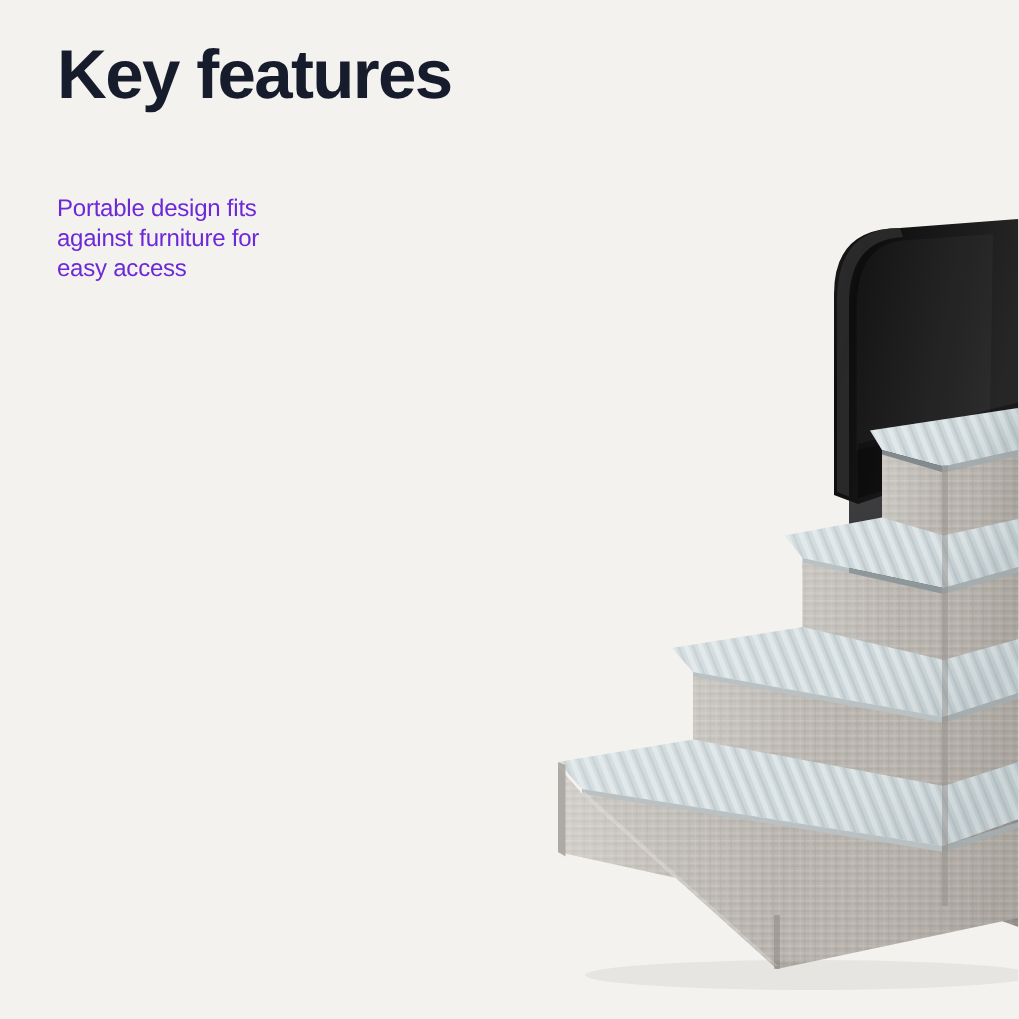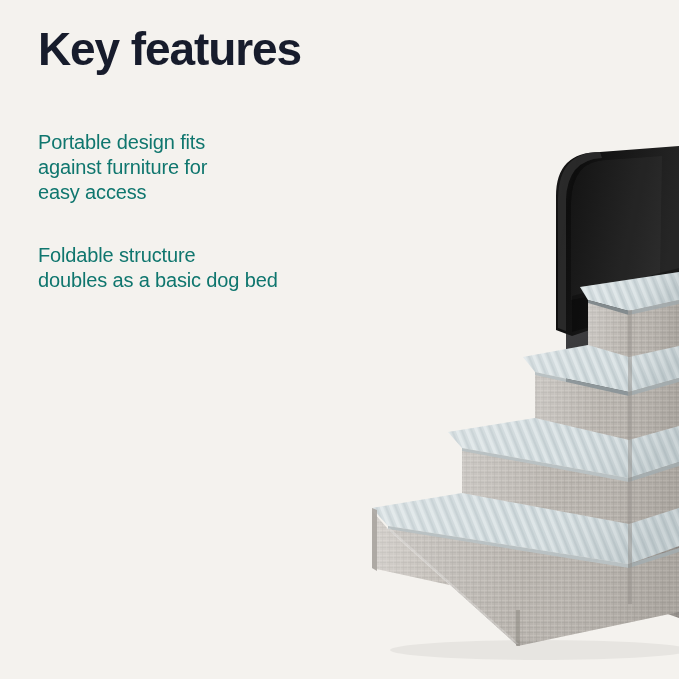--- a/index.html
+++ b/index.html
@@ -33,23 +33,23 @@
     letter-spacing:-1.1px;
     color:#171c2c;
     font-family:"Liberation Sans", sans-serif;
   }
   #features-list{
     list-style:none;
     margin:0;padding:0;
     margin-top:54px;
   }
   .feature-item{
-    font-size:20px;
+    font-size:16px;
     line-height:1.27;
-    color:#0f766e;
+    color:#6d28d9;
     letter-spacing:-0.15px;
     margin-bottom:37px;
     white-space:pre-line;
   }
   .feature-item:last-child{margin-bottom:0;}
 
   
   #product-photo{
     position:absolute;
     left:0;top:0;
@@ -195,18 +195,16 @@
     </svg>
   </div>
 
   <div id="text-col">
     <h1 id="page-title">Key features</h1>
 
     <ul id="features-list">
       <li class="feature-item">Portable design fits
 against furniture for
 easy access</li>
-      <li class="feature-item">Foldable structure
-doubles as a basic dog bed</li>
     </ul>
   </div>
 
 </div>
 
 </body></html>

